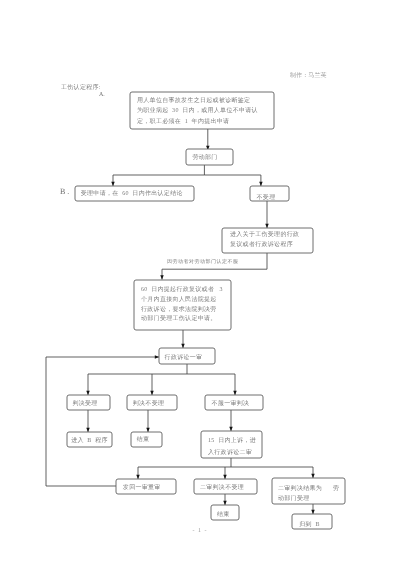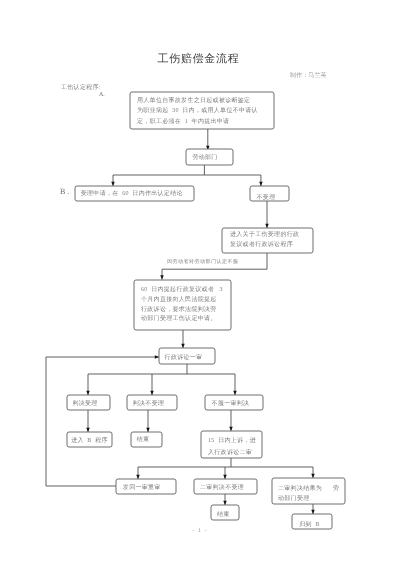--- a/index.html
+++ b/index.html
@@ -82,21 +82,20 @@
     <rect class="bx" x="67" y="432" width="45" height="15" rx="2" ry="2"></rect>
     <rect class="bx" x="131" y="432" width="31" height="15" rx="2" ry="2"></rect>
     <rect class="bx" x="201" y="431" width="61" height="27" rx="2" ry="2"></rect>
     <rect class="bx" x="116" y="479" width="60" height="15" rx="2" ry="2"></rect>
     <rect class="bx" x="194" y="479" width="63" height="15" rx="2" ry="2"></rect>
     <rect class="bx" x="272" y="478" width="73" height="26" rx="2" ry="2"></rect>
     <rect class="bx" x="211" y="505" width="28" height="15" rx="2" ry="2"></rect>
     <rect class="bx" x="292" y="514" width="40" height="15" rx="2" ry="2"></rect>
   </svg>
 
-  <div class="doc-title">工伤赔偿金流程</div>
   <div class="author">制作：马兰英</div>
   <div class="sec-label">工伤认定程序:</div>
   <div class="mk" style="left:99px;top:92px;font-size:6px">A.</div>
   <div class="mk" style="left:60px;top:187px;font-size:8px">B .</div>
   <div class="elab" style="left:167px;top:258.5px">因劳动者对劳动部门认定不服</div>
 
   <div class="nd" style="left:130px;top:93.2px;width:144px;height:37px;justify-content:flex-start;padding-left:7px;padding-right:0px;font-size:6px;line-height:10.4px;text-align:left;letter-spacing:0.3px">用人单位自事故发生之日起或被诊断鉴定
 为职业病起  30  日内，或用人单位不申请认
 定，职工必须在  1  年内提出申请</div>
   <div class="nd" style="left:186px;top:150.5px;width:47px;height:16px;justify-content:center;padding-left:0px;padding-right:9px;font-size:6px;line-height:9.6px;text-align:center;letter-spacing:0.3px">劳动部门</div>

